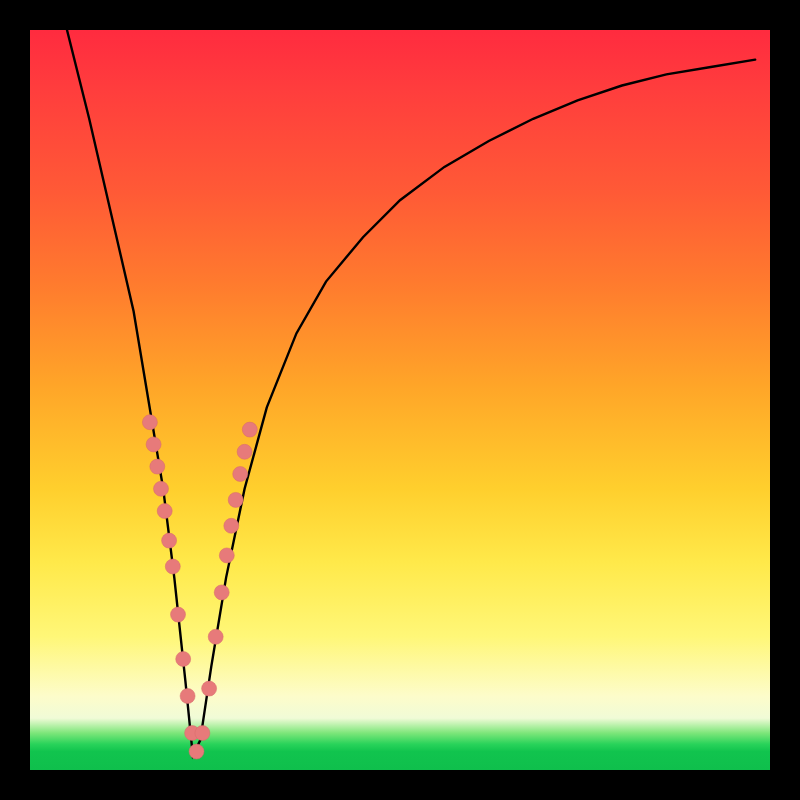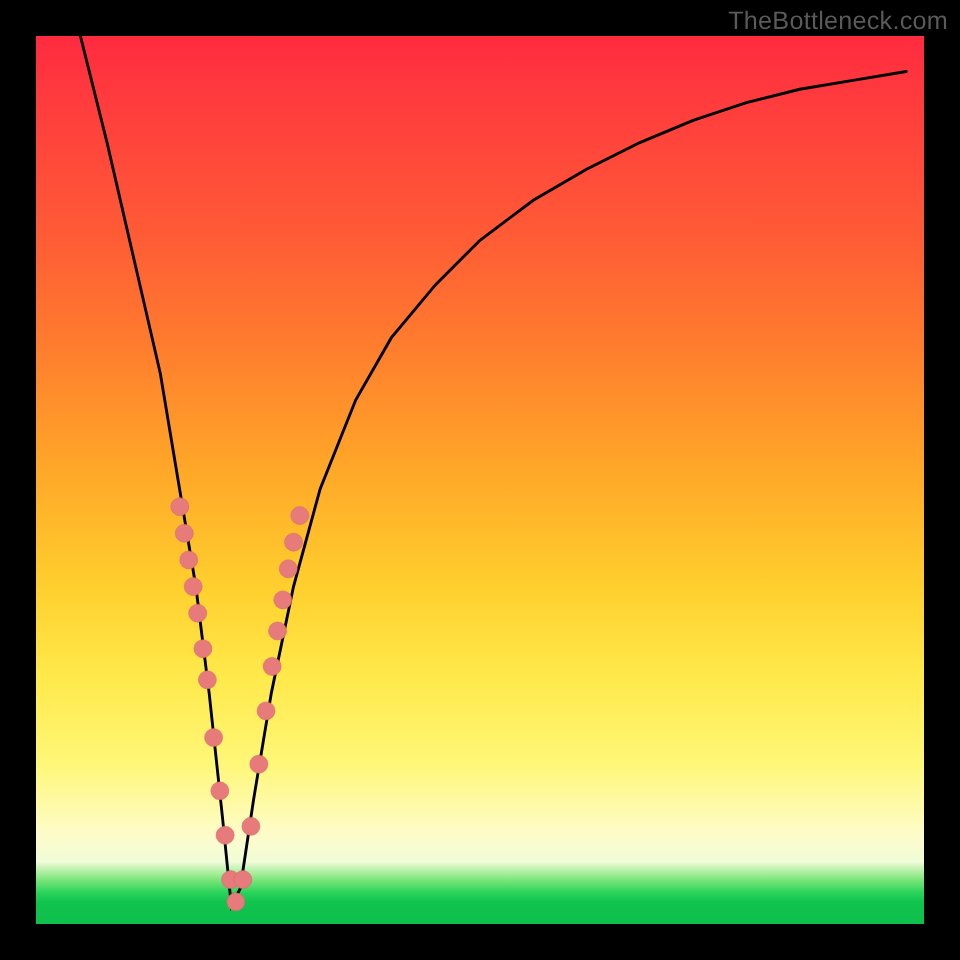--- a/index.html
+++ b/index.html
@@ -57,21 +57,20 @@
     font-size: 21px;
     font-weight: 500;
     letter-spacing: 0.2px;
     user-select: none;
   }
 </style>
 </head>
 <body>
 
 <div class="frame">
-  <div class="watermark">TheBottleneck.com</div>
   <div class="plot-area">
     <svg class="curve" viewBox="0 0 740 740" preserveAspectRatio="none">
       <path id="curve-path" fill="none" stroke="#000000" stroke-width="2.4" stroke-linecap="round" d="M37.0 0.0 L59.2 88.8 L81.4 185.0 L103.6 281.2 L118.4 370.0 L133.2 458.8 L144.3 547.6 L155.4 651.2 L162.8 725.2 L170.2 710.4 L181.3 636.4 L196.1 547.6 L214.6 458.8 L236.8 377.4 L266.4 303.4 L296.0 251.6 L333.0 207.2 L370.0 170.2 L414.4 136.9 L458.8 111.0 L503.2 88.8 L547.6 70.3 L592.0 55.5 L636.4 44.4 L680.8 37.0 L725.2 29.6"></path>
       <g id="markers">
           <circle cx="119.9" cy="392.2" r="7.5" fill="#e77a7a" stroke="#d66b6b" stroke-width="0.5"></circle>
           <circle cx="123.6" cy="414.4" r="7.5" fill="#e77a7a" stroke="#d66b6b" stroke-width="0.5"></circle>
           <circle cx="127.3" cy="436.6" r="7.5" fill="#e77a7a" stroke="#d66b6b" stroke-width="0.5"></circle>
           <circle cx="131.0" cy="458.8" r="7.5" fill="#e77a7a" stroke="#d66b6b" stroke-width="0.5"></circle>
           <circle cx="134.7" cy="481.0" r="7.5" fill="#e77a7a" stroke="#d66b6b" stroke-width="0.5"></circle>
           <circle cx="139.1" cy="510.6" r="7.5" fill="#e77a7a" stroke="#d66b6b" stroke-width="0.5"></circle>

